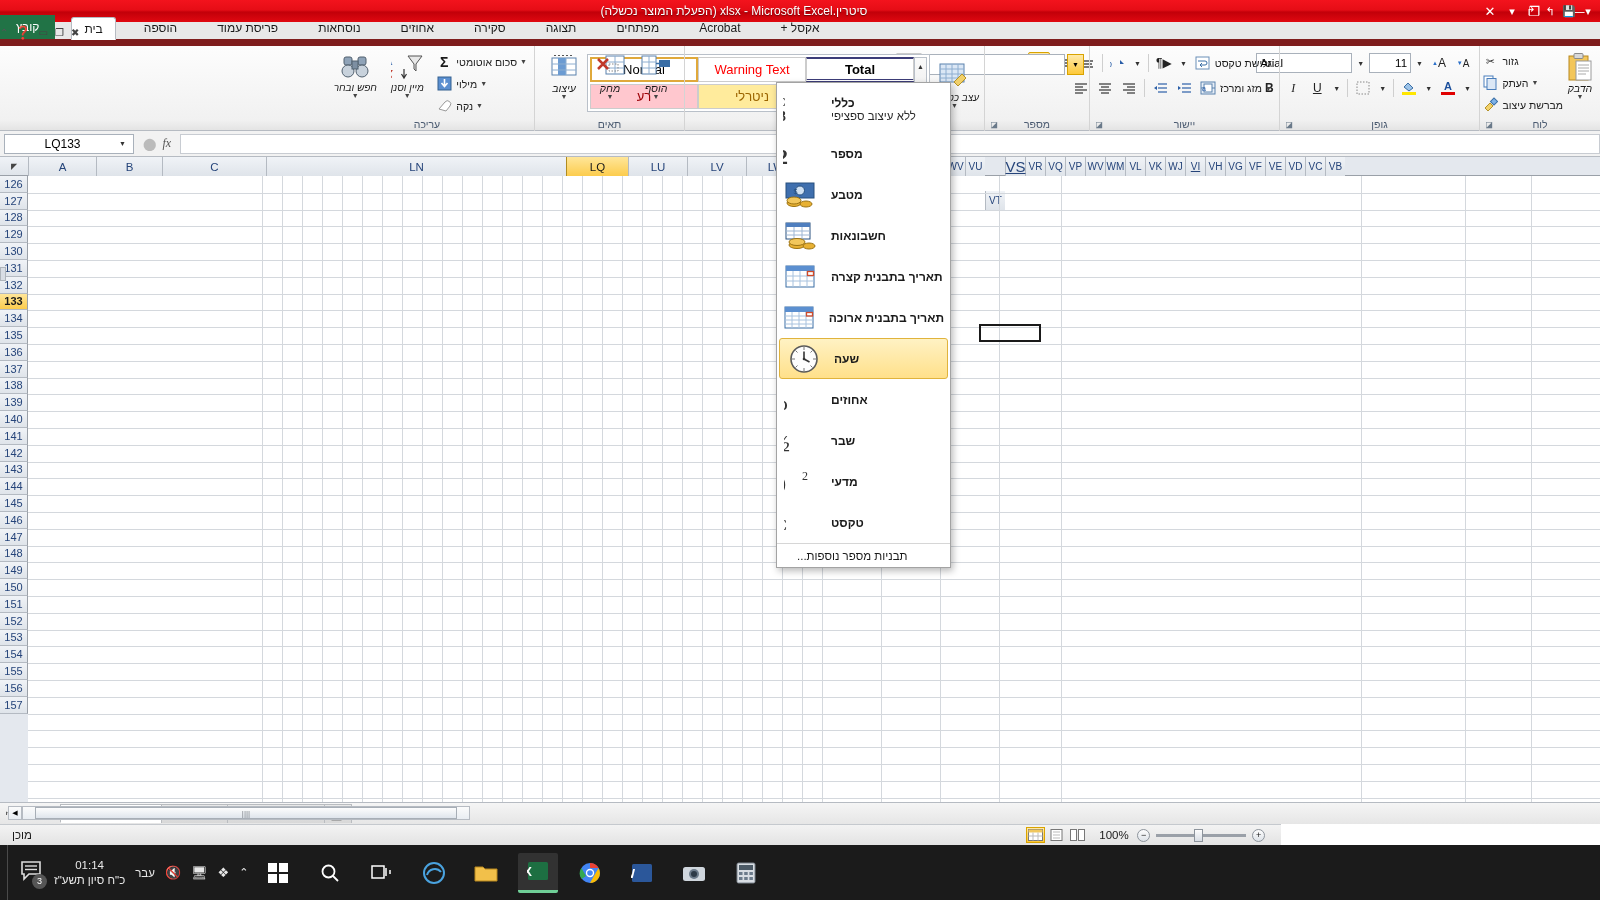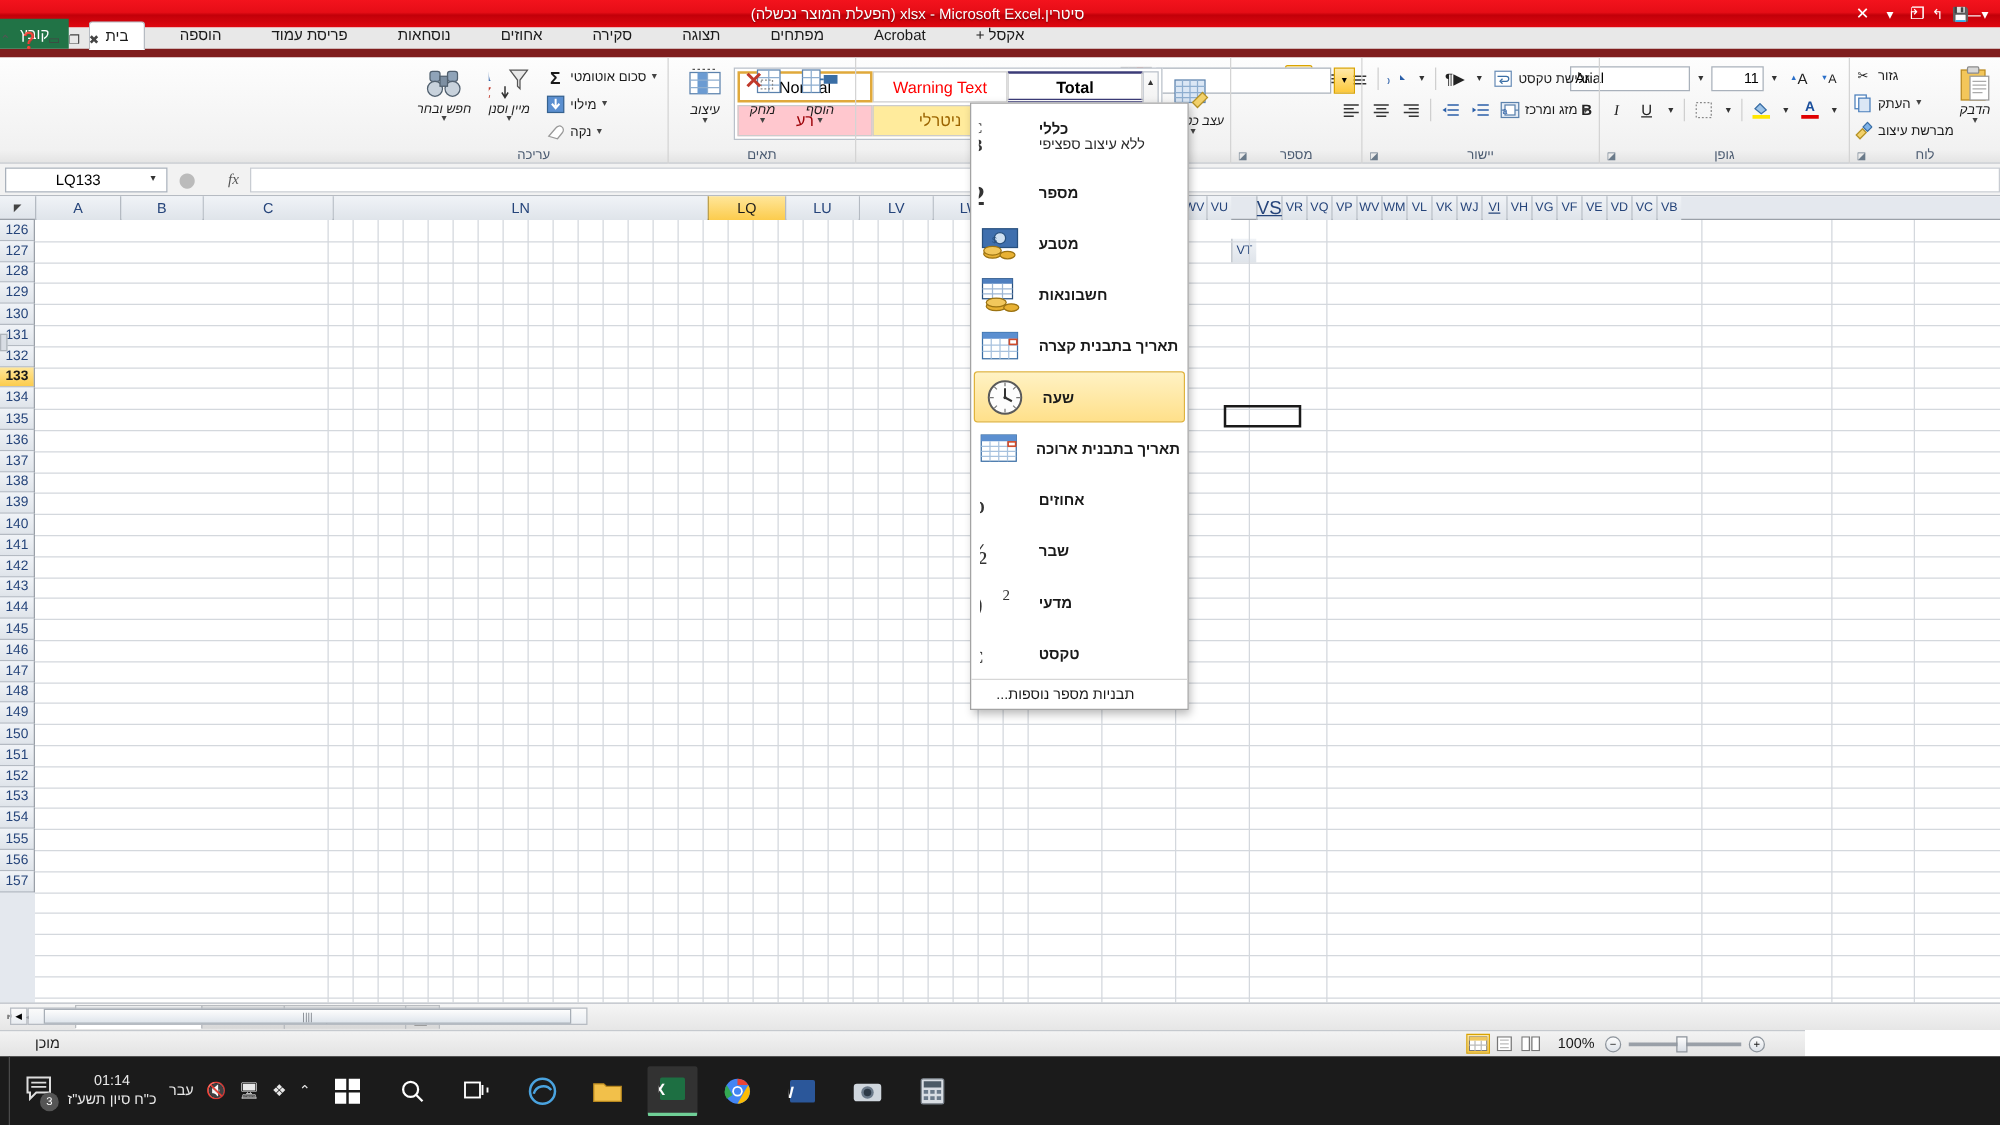--- a/index.html
+++ b/index.html
@@ -249,24 +249,24 @@
   }
   .hthumb {
     position: absolute; left: 12px; right: 12px; top: 0; bottom: 0;
     background: linear-gradient(to bottom,#fdfdfd,#dfe5ec); border: 1px solid #a7aeb6;
     display: flex; align-items: center; justify-content: center; font-size: 8px; color: #7a7f86;
   }
   .harrow { width: 14px; height: 14px; border: 1px solid #b6bbc2; background: linear-gradient(to bottom,#fbfbfb,#e9edf2);
     display: flex; align-items: center; justify-content: center; font-size: 7px; }
 
   .statusbar {
-    position: absolute; top: 824px; left: 0; width: 1444px; height: 21px;
+    position: absolute; top: 824px; left: 0; width: 1281px; height: 21px;
     background: linear-gradient(to bottom,#f3f3f3,#e3e3e3); border-top: 1px solid #c5c9ce;
     display: flex; flex-direction: row-reverse; align-items: center; direction: rtl;
-    font-size: 11.5px; color: #1a1a1a; padding: 0 22px;
+    font-size: 11.5px; color: #1a1a1a; padding: 0 6px;
   }
   .st-ready { padding: 0 6px; }
   .viewbtns { display: flex; flex-direction: row-reverse; gap: 2px; }
   .vbtn { width: 19px; height: 16px; border: 1px solid transparent; display: flex; align-items: center; justify-content: center; font-size: 10px; }
   .vbtn.on { background: linear-gradient(to bottom,#ffe9a8,#fdc93a); border-color: #d9a300; }
   .zoomwrap { display: flex; flex-direction: row-reverse; align-items: center; gap: 6px; }
   .zslider { width: 90px; height: 3px; background: #9aa0a8; position: relative; }
   .zthumb { position: absolute; left: 38px; top: -5px; width: 9px; height: 13px; background: linear-gradient(to bottom,#fdfdfd,#d8dde4); border: 1px solid #8d949c; }
   .zpm { width: 13px; height: 13px; border-radius: 50%; border: 1px solid #8d949c;
     background: linear-gradient(to bottom,#fdfdfd,#dde2e8); font-size: 9px;
@@ -739,21 +739,21 @@
 
   </div>
 
   <div class="formulabar">
     <div class="namebox">
       <span style="flex:1;text-align:center;">LQ133</span>
       <span class="ddarrow">▼</span>
     </div>
     <div class="fxgroup">
       <span style="color:#bbb;">⬤</span>
-      <span style="font-style:italic;font-family:'Liberation Serif',serif;margin-left:20px;">fx</span>
+      <span style="font-style:italic;font-family:'Liberation Serif',serif;">fx</span>
     </div>
     <div class="fxbar"></div>
   </div>
 
   <div class="gridwrap">
     <div class="colhead" id="colhead">
         <div style="width: 28px; height: 19px;"></div>
         <div class="ch" style="width: 68px;">A</div>
         <div class="ch" style="width: 66px;">B</div>
         <div class="ch" style="width: 104px;">C</div>
@@ -988,20 +988,41 @@
               <line x1="23" y1="9" x2="23" y2="25"></line>
           </g>
           <rect x="23.5" y="9.5" width="6" height="4" fill="none" stroke="#d14b2a" stroke-width="1.3"></rect>
         </svg>
       </div>
       <div class="nf-text">
         <div class="nf-title">תאריך בתבנית קצרה</div>
       </div>
     </div>
 
+    <div class="nfitem">
+      <div class="nf-icon">
+        <svg width="34" height="30" viewBox="0 0 34 30">
+          <rect x="2" y="4" width="28" height="21" fill="#fff" stroke="#3a6ea5"></rect>
+          <rect x="2" y="4" width="28" height="5" fill="#5b8fd0"></rect>
+          <g stroke="#a8c2de">
+            <line x1="2" y1="13" x2="30" y2="13"></line>
+              <line x1="2" y1="17" x2="30" y2="17"></line>
+              <line x1="2" y1="21" x2="30" y2="21"></line>
+            <line x1="9" y1="9" x2="9" y2="25"></line>
+              <line x1="16" y1="9" x2="16" y2="25"></line>
+              <line x1="23" y1="9" x2="23" y2="25"></line>
+          </g>
+          <rect x="23.5" y="9.5" width="6" height="3.5" fill="none" stroke="#d14b2a" stroke-width="1.3"></rect>
+        </svg>
+      </div>
+      <div class="nf-text">
+        <div class="nf-title">תאריך בתבנית ארוכה</div>
+      </div>
+    </div>
+
     <div class="nfitem sel">
       <div class="nf-icon">
         <svg width="32" height="32" viewBox="0 0 32 32">
           <circle cx="16" cy="16" r="13" fill="#fdfdfd" stroke="#5a5a5a" stroke-width="1.6"></circle>
           <g stroke="#777" stroke-width="1">
             <line x1="16" y1="4" x2="16" y2="7"></line>
               <line x1="16" y1="25" x2="16" y2="28"></line>
             <line x1="4" y1="16" x2="7" y2="16"></line>
               <line x1="25" y1="16" x2="28" y2="16"></line>
             <line x1="7.5" y1="7.5" x2="9.5" y2="9.5"></line>
@@ -1015,41 +1036,20 @@
         </svg>
       </div>
       <div class="nf-text">
         <div class="nf-title">שעה</div>
       </div>
     </div>
 
     <div class="nfitem">
       <div class="nf-icon">
         <svg width="34" height="30" viewBox="0 0 34 30">
-          <rect x="2" y="4" width="28" height="21" fill="#fff" stroke="#3a6ea5"></rect>
-          <rect x="2" y="4" width="28" height="5" fill="#5b8fd0"></rect>
-          <g stroke="#a8c2de">
-            <line x1="2" y1="13" x2="30" y2="13"></line>
-              <line x1="2" y1="17" x2="30" y2="17"></line>
-              <line x1="2" y1="21" x2="30" y2="21"></line>
-            <line x1="9" y1="9" x2="9" y2="25"></line>
-              <line x1="16" y1="9" x2="16" y2="25"></line>
-              <line x1="23" y1="9" x2="23" y2="25"></line>
-          </g>
-          <rect x="23.5" y="9.5" width="6" height="3.5" fill="none" stroke="#d14b2a" stroke-width="1.3"></rect>
-        </svg>
-      </div>
-      <div class="nf-text">
-        <div class="nf-title">תאריך בתבנית ארוכה</div>
-      </div>
-    </div>
-
-    <div class="nfitem">
-      <div class="nf-icon">
-        <svg width="34" height="30" viewBox="0 0 34 30">
           <text x="4" y="25" font-size="26" font-family="serif" fill="#333">%</text>
         </svg>
       </div>
       <div class="nf-text">
         <div class="nf-title">אחוזים</div>
       </div>
     </div>
 
     <div class="nfitem">
       <div class="nf-icon">

